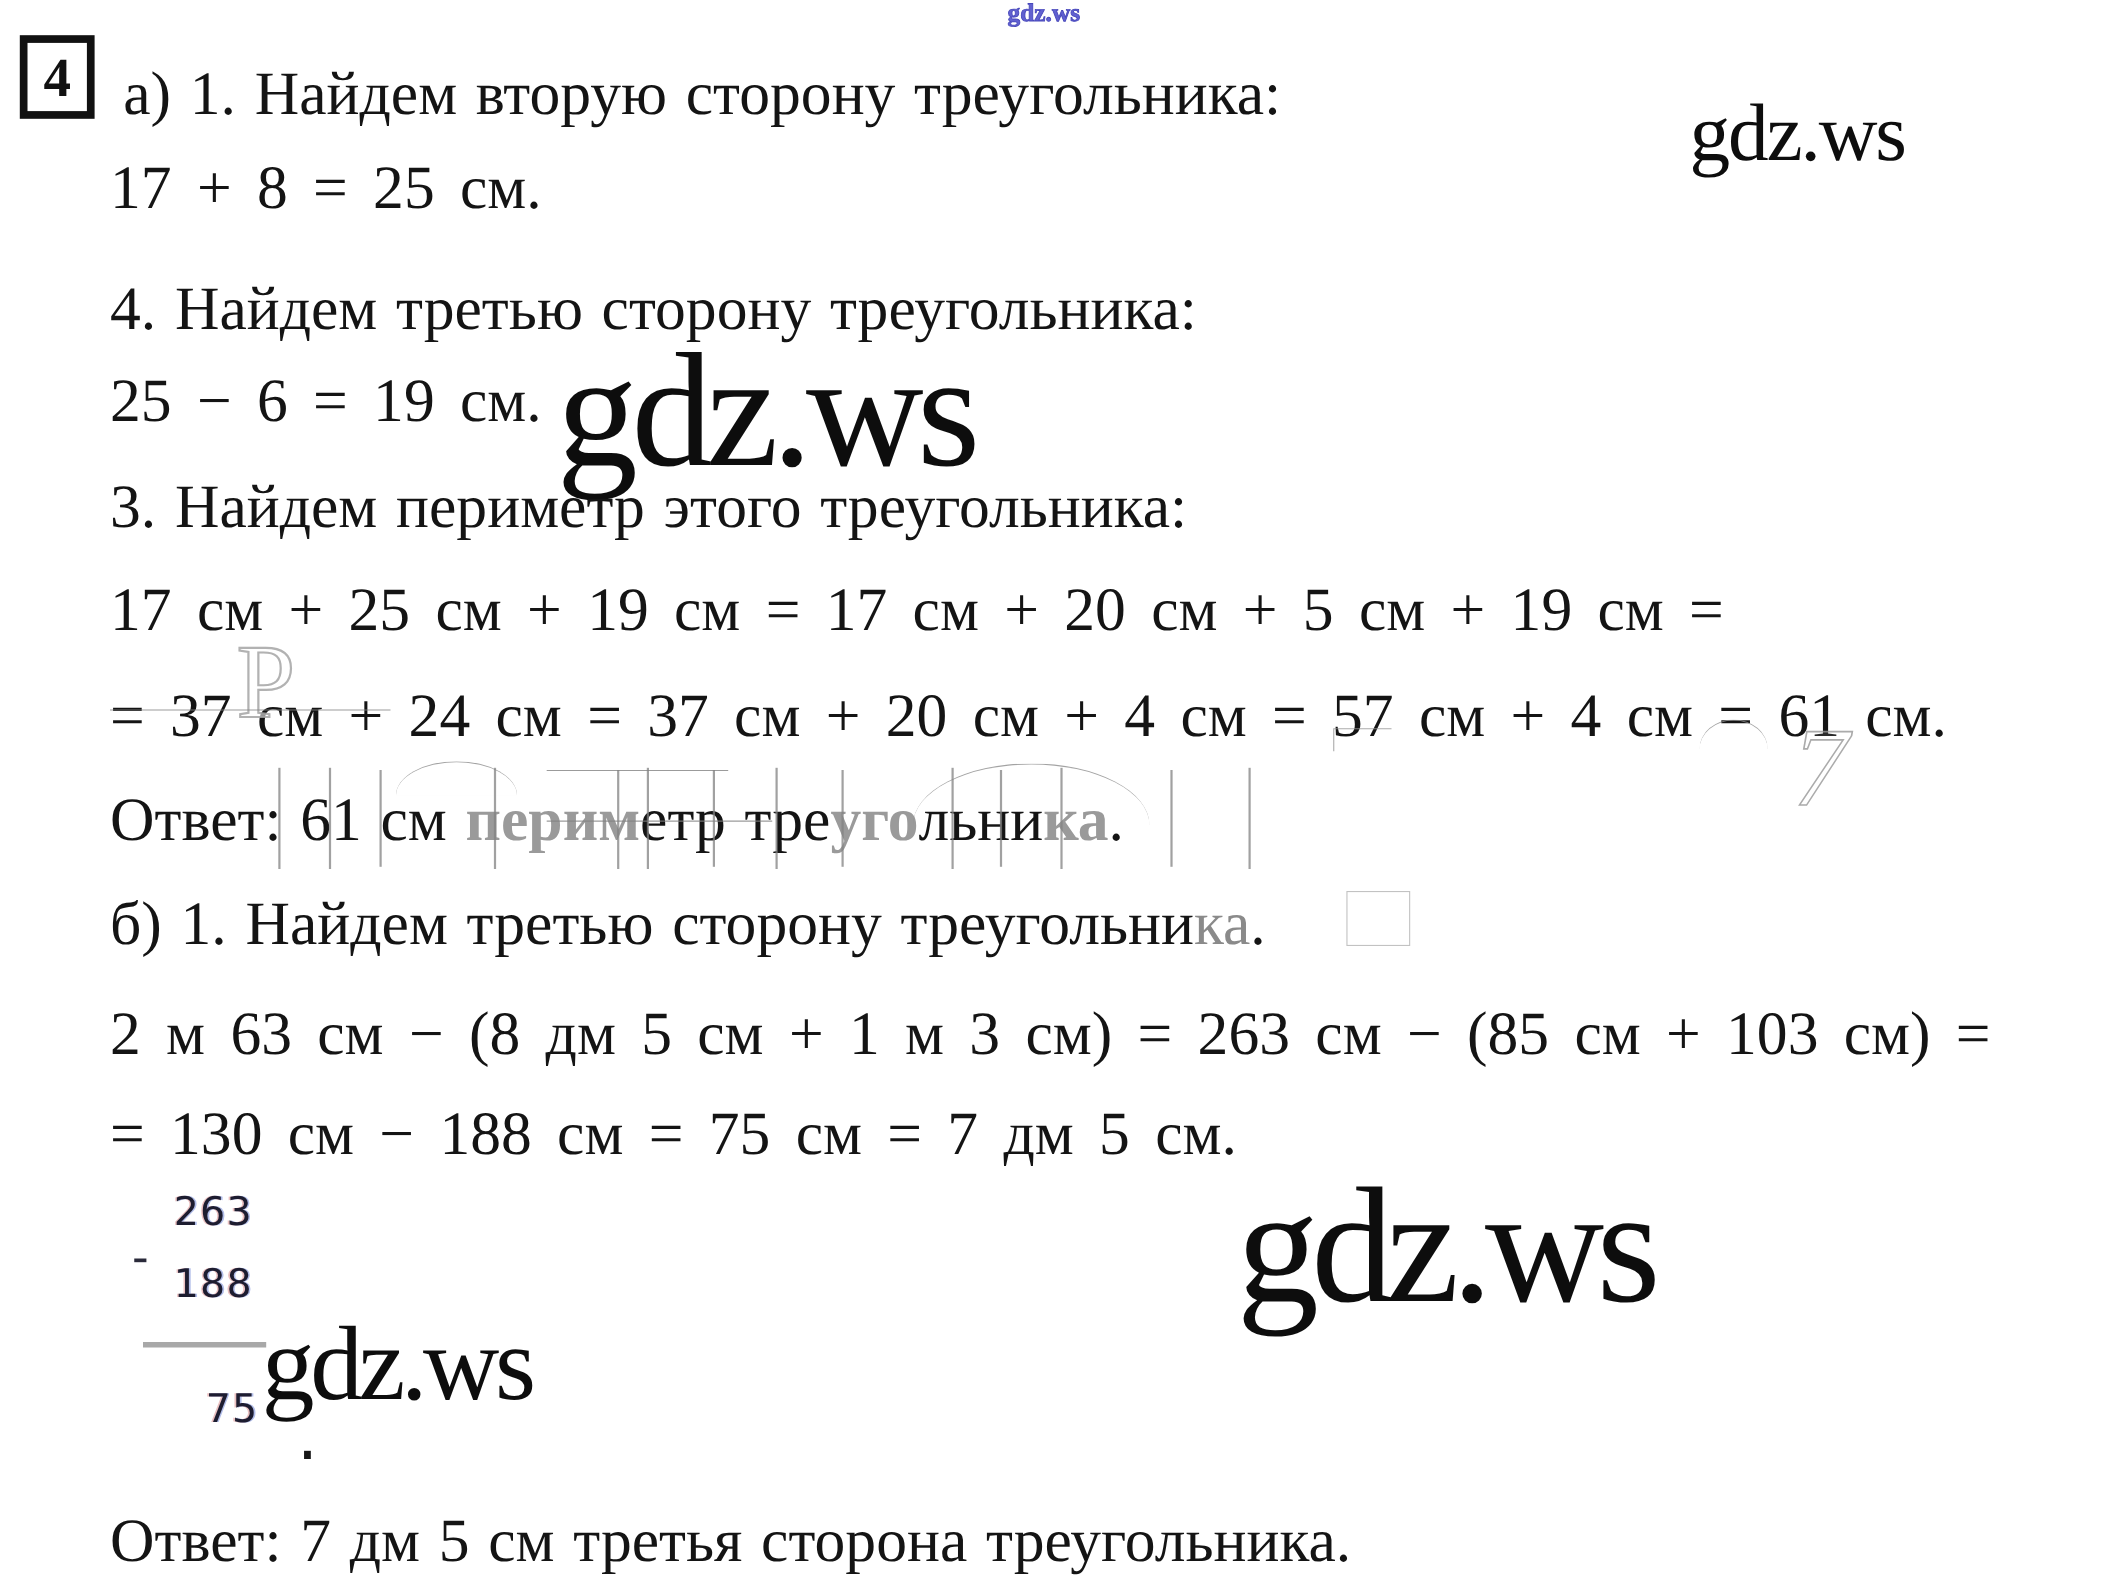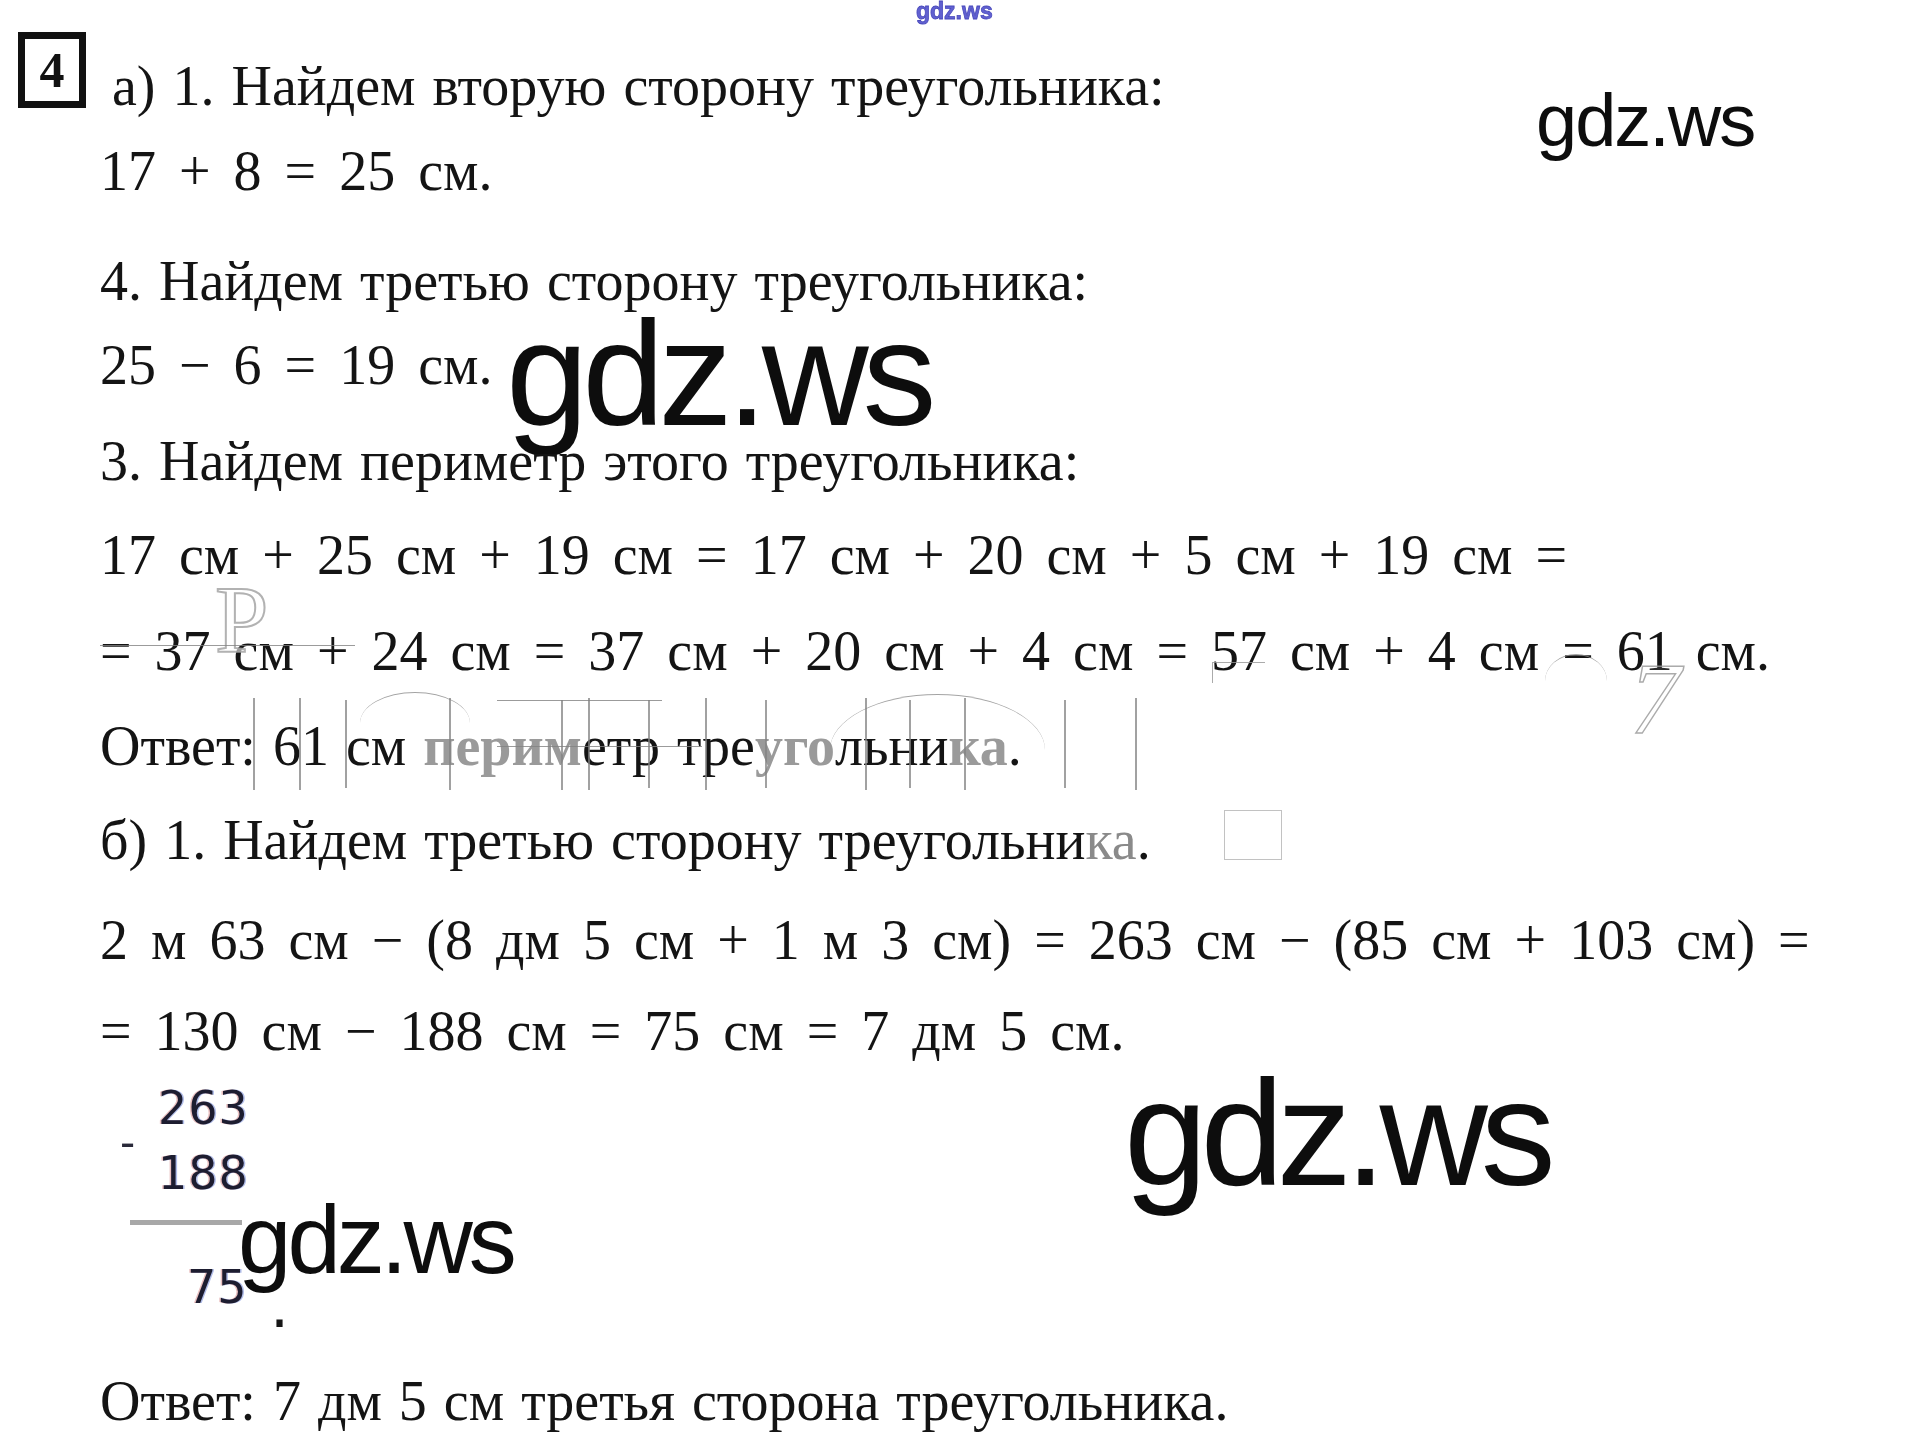--- a/index.html
+++ b/index.html
@@ -19,37 +19,37 @@
 
   .problem-box {
     position:absolute; left:18px; top:32px; width:54px; height:62px;
     border:7px solid #111; display:flex; align-items:center; justify-content:center;
     font-weight:bold; font-size:50px; color:#111;
   }
 
   
   .wm {
     position:absolute; white-space:nowrap;
-    font-family:Liberation Sans, sans-serif;
+    font-family:Liberation Serif, serif;
     color:#0d0d0d; line-height:1;
   }
   .wm-top-small {
     left:916px; top:0px; font-size:23px; font-weight:bold;
     color:#5050cc; -webkit-text-stroke:0.8px #3434b4; opacity:.9;
   }
   .wm-top-right  { left:1536px; top:84px;  font-size:74px;  letter-spacing:-2px; }
   .wm-middle     { left:506px;  top:300px; font-size:148px; letter-spacing:-6px; }
   .wm-center     { left:1124px; top:1058px;font-size:150px; letter-spacing:-7px; }
   .wm-bottom-left{ left:238px;  top:1192px;font-size:96px;  letter-spacing:-4px; }
 
   
   .sub-num {
     position:absolute; line-height:1;
     font-family:"DejaVu Sans","Liberation Sans",sans-serif;
-    font-size:46px; font-weight:500; color:#1d1d30; letter-spacing:1px;
+    font-size:36px; font-weight:500; color:#1d1d30; letter-spacing:1px;
     text-shadow:1.5px 0 0 rgba(60,90,200,0.40), -1.5px 0 0 rgba(190,60,60,0.32);
   }
   .sub-minus { position:absolute; left:120px; top:1122px; font-family:"DejaVu Sans",sans-serif;
     font-size:42px; line-height:1; color:#2a2a3a; }
   .sub-rule { position:absolute; left:130px; top:1220px; width:112px; height:5px; background:#a8a8a8; }
   .sub-dot { position:absolute; left:270px; top:1306px; font-size:60px; line-height:0;
     font-family:"DejaVu Sans",sans-serif; color:#161616; }
 
   
   .ghost { position:absolute; pointer-events:none; }

